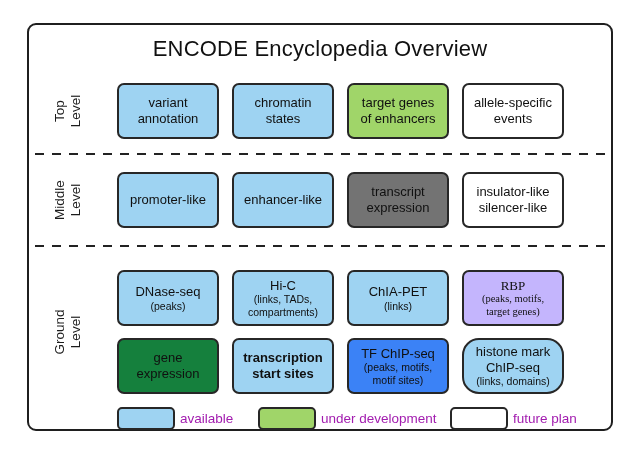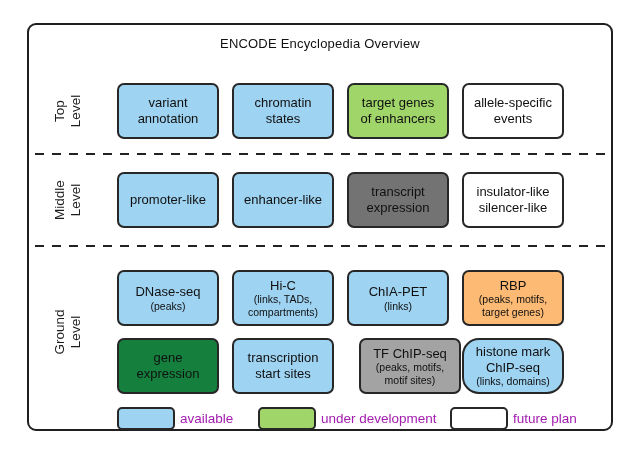--- a/index.html
+++ b/index.html
@@ -6,21 +6,21 @@
   .page{
     position:relative;width:640px;height:461px;background:#ffffff;overflow:hidden;
     font-family:"Liberation Sans", sans-serif;color:#1b1b1b;
   }
   .frame{
     position:absolute;left:27px;top:23px;width:582px;height:404px;
     border:2px solid #1f1f1f;border-radius:9px;background:#ffffff;
   }
   .title{
     position:absolute;left:0;top:11px;width:100%;text-align:center;
-    font-size:13px;letter-spacing:.2px;color:#111;
+    font-size:22px;letter-spacing:.2px;color:#111;
   }
   .vlabel{
     position:absolute;width:100px;height:38px;display:flex;flex-direction:column;
     align-items:center;justify-content:center;transform:rotate(-90deg);
     font-size:13.5px;line-height:1.18;color:#1c1c1c;text-align:center;white-space:nowrap;
   }
   .dash{
     position:absolute;left:6px;width:572px;height:2px;
     background:repeating-linear-gradient(90deg,#222 0 9px,transparent 9px 17px);
   }
@@ -104,35 +104,35 @@
     </div>
     <div class="box" style="left: 203px; top: 245px; background-color: rgb(158, 211, 242); text-align: center;">
       <div class="ln">Hi-C</div>
       <div class="sub">(links, TADs,</div>
       <div class="sub">compartments)</div>
     </div>
     <div class="box" style="left: 318px; top: 245px; background-color: rgb(158, 211, 242);">
       <div class="ln">ChIA-PET</div>
       <div class="sub">(links)</div>
     </div>
-    <div class="box" style="left: 433px; top: 245px; background-color: #fdba74;">
+    <div class="box" style="left: 433px; top: 245px; background-color: #c4b5fd; font-family: Liberation Serif, serif;">
       <div class="ln">RBP</div>
       <div class="sub">(peaks, motifs,</div>
       <div class="sub">target genes)</div>
     </div>
 
     <div class="box" style="left: 88px; top: 313px; background-color: #15803d;">
       <div class="ln">gene</div>
       <div class="ln">expression</div>
     </div>
-    <div class="box" style="left: 203px; top: 313px; background-color: rgb(158, 211, 242);">
+    <div class="box" style="left: 203px; top: 313px; background-color: rgb(158, 211, 242); font-weight: bold;">
       <div class="ln">transcription</div>
       <div class="ln">start sites</div>
     </div>
-    <div class="box" style="left: 318px; top: 313px; background-color: #a3a3a3; margin-left: 12px;">
+    <div class="box" style="left: 318px; top: 313px; background-color: #3b82f6;">
       <div class="ln">TF ChIP-seq</div>
       <div class="sub">(peaks, motifs,</div>
       <div class="sub">motif sites)</div>
     </div>
     <div class="box" style="left: 433px; top: 313px; background-color: rgb(158, 211, 242); border-radius: 17px;">
       <div class="ln">histone mark</div>
       <div class="ln">ChIP-seq</div>
       <div class="sub">(links, domains)</div>
     </div>
 

